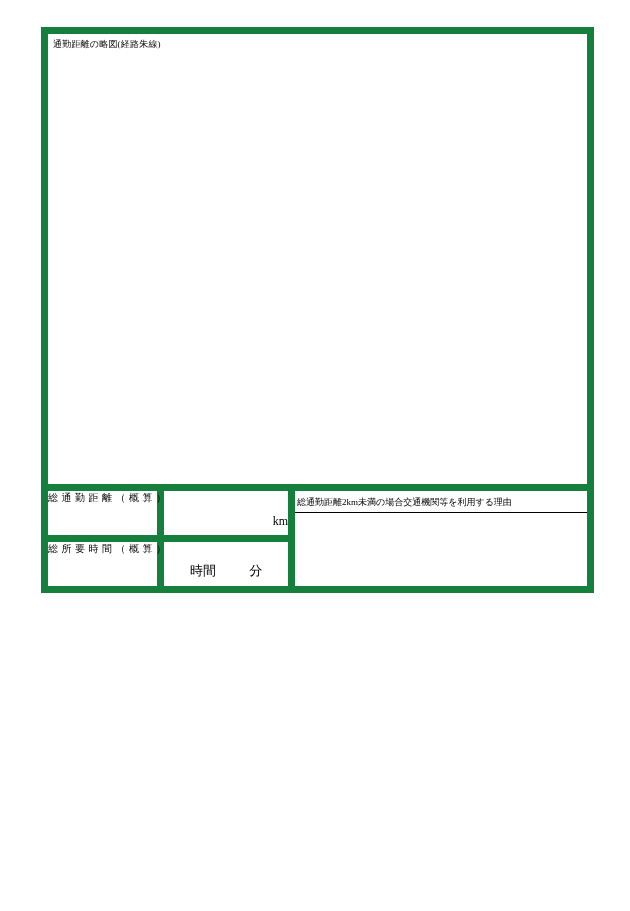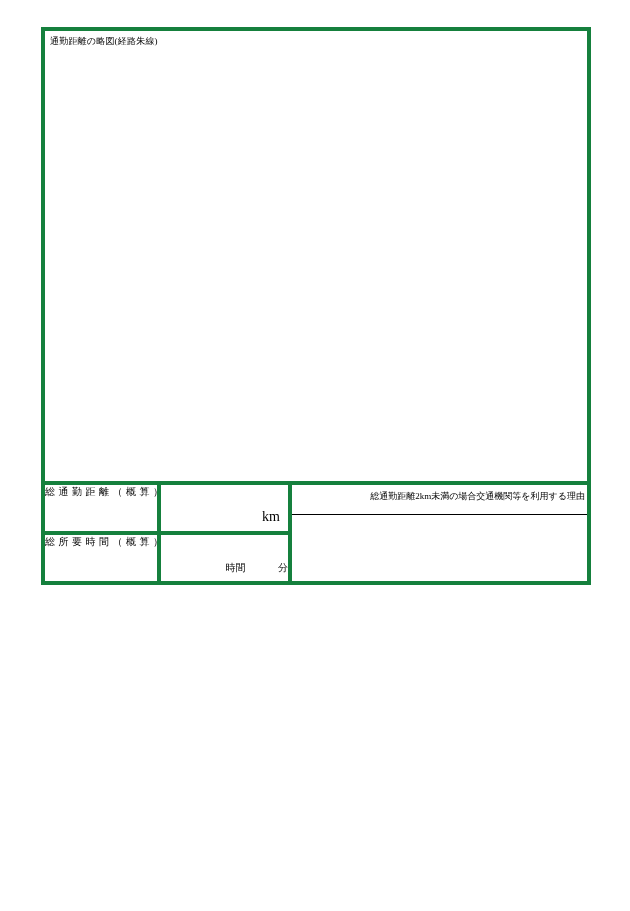--- a/index.html
+++ b/index.html
@@ -28,21 +28,21 @@
   
   .form-table {
     position: absolute;
     left: 41px;
     top: 27px;
     width: 548px;
     border-collapse: collapse;
     table-layout: fixed;
   }
   .form-table td {
-    border: 4px solid #15803d;
+    border: 7px solid #15803d;
     padding: 0;
     vertical-align: top;
     margin-left: 28px;
   }
 
   
   .map-cell {
     height: 450px;
     position: relative;
   }
@@ -67,51 +67,51 @@
     white-space: nowrap;
   }
   .row-value {
     width: 131px;
     height: 44px;
     vertical-align: middle;
     position: relative;
   }
   .unit-km {
     position: absolute;
-    right: 8px;
+    right: 0;
     bottom: 6px;
-    font-size: 14px;
+    font-size: 12px;
   }
   .time-units {
     position: absolute;
     left: 0;
     right: 0;
     bottom: 6px;
-    font-size: 10px;
-    text-align: right;
+    font-size: 13px;
+    text-align: center;
   }
   .time-units .u-hour {
     display: inline-block;
     margin-right: 30px;
   }
   .time-units .u-min {
     display: inline-block;
   }
 
   
   .reason-cell {
     width: 299px;
     padding: 0;
     vertical-align: top;
     position: relative;
   }
   .reason-title {
     font-size: 9px;
-    text-align: right;
-    padding: 5px 2px 12px 2px;
+    text-align: left;
+    padding: 5px 2px 4px 2px;
     border-bottom: 1px solid #000000;
     line-height: 12px;
     white-space: nowrap;
   }
   .reason-body {
     height: 66px;
   }
 </style>
 </head>
 <body>

